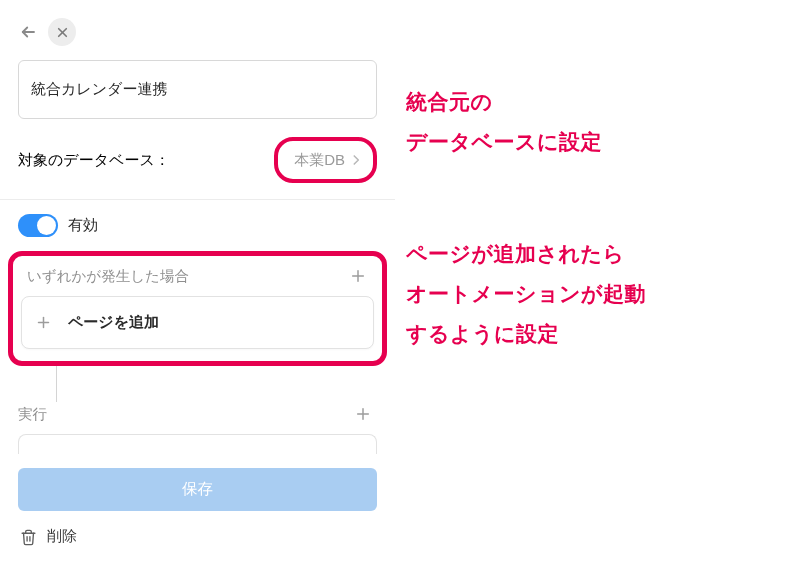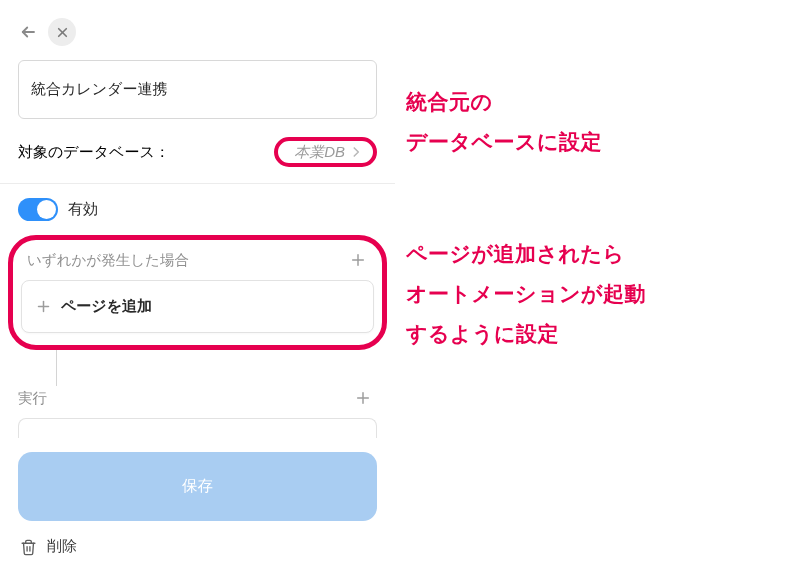--- a/index.html
+++ b/index.html
@@ -57,30 +57,29 @@
     display: flex;
     align-items: center;
     justify-content: space-between;
     padding: 4px 0 16px 0;
   }
   .db-label {
     font-size: 15px;
     color: #000000;
   }
   .db-pill {
-    height:30px;
+    height:46px;
     border: 4px solid #e6004f;
     border-radius: 19px;
     padding: 4px 10px 4px 16px;
     display: flex;
     align-items: center;
     gap: 4px;
     cursor: pointer;
     margin-right: 0;
-    font-style: italic;
   }
   .db-pill-text {
     color: #9a9a9a;
     font-size: 15px;
   }
   .chevron {
     color: #b8b8b8;
   }
   .divider {
     height: 1px;
@@ -106,21 +105,21 @@
     width: 19px; height: 19px;
     background: #fff;
     border-radius: 50%;
   }
   .toggle-label {
     font-size: 15px;
     color: #2a2a2a;
   }
   .trigger-block {
     border: 5px solid #e6004f;
-    border-radius: 28px;
+    border-radius: 14px;
     margin: 4px -10px 0 -10px;
     padding: 8px 8px 12px 8px;
   }
   .trigger-head {
     display: flex;
     align-items: center;
     justify-content: space-between;
     padding: 2px 6px 10px 6px;
   }
   .trigger-head-label {
@@ -144,20 +143,21 @@
     gap: 10px;
     cursor: pointer;
   }
   .trigger-card .plus-small {
     color: #9c9c9c;
   }
   .trigger-card-label {
     font-size: 15px;
     font-weight: 700;
     color: #2a2a2a;
+    margin-left: 7px;
   }
   .flow-line {
     width: 1px;
     background: #d4d4d4;
     height: 36px;
     margin-left: 38px;
   }
   .exec-row {
     display: flex;
     align-items: center;
@@ -177,22 +177,22 @@
     margin: 2px 0 0 0;
   }
   .footer {
     margin-top: 14px;
   }
   .save-btn {
     width: 100%;
     background: #a9cdf2;
     color: #fff;
     border: none;
-    border-radius: 14px;
-    padding: 24px 0;
+    border-radius: 6px;
+    padding: 11px 0;
     font-size: 15.5px;
     font-weight: 500;
     cursor: pointer;
   }
   .delete-row {
     display: flex;
     align-items: flex-end;
     gap: 10px;
     padding: 16px 2px 0 2px;
     cursor: pointer;

